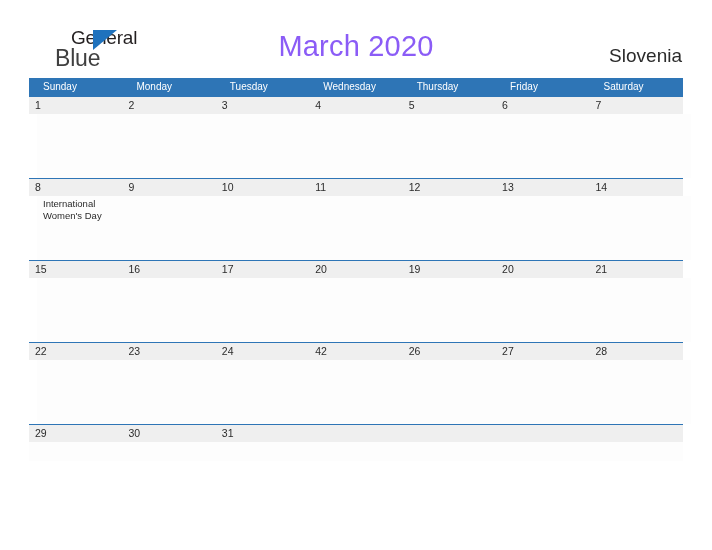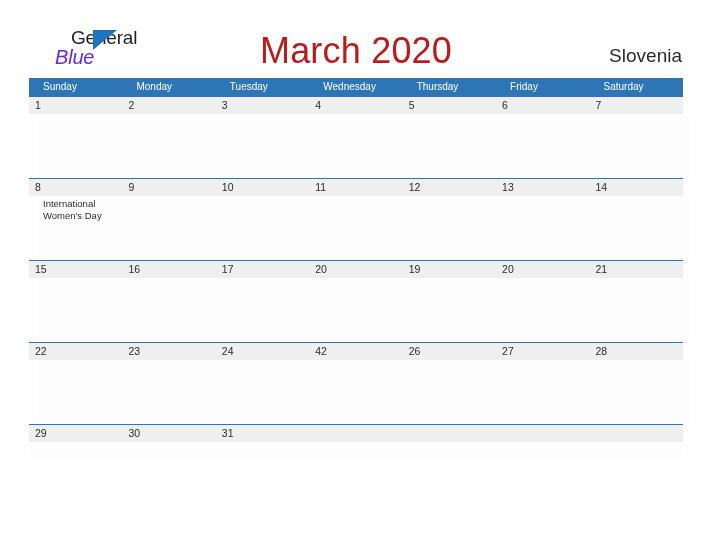--- a/index.html
+++ b/index.html
@@ -45,44 +45,43 @@
     font-size: 19px;
     color: #231f20;
     letter-spacing: -0.2px;
     white-space: nowrap;
     margin-left: 40px;
   }
   .logo-blue {
     position: absolute;
     left: 24px;
     top: 19px;
-    font-size: 20px;
-    color: #6d28d9;
+    font-size: 23px;
+    color: #404040;
     letter-spacing: -0.2px;
     white-space: nowrap;
-    font-style: italic;
   }
   .logo-triangle {
     position: absolute;
     left: 62px;
     top: 2px;
     width: 0;
     height: 0;
     border-left: 24px solid #1f72bd;
     border-bottom: 20px solid transparent;
   }
 
   .month-title {
     position: absolute;
     left: 0;
     top: 30px;
     width: 712px;
     text-align: center;
-    font-size: 36px;
-    color: #b91c1c;
+    font-size: 29px;
+    color: #8b5cf6;
     font-weight: 400;
     letter-spacing: 0.2px;
   }
 
   .country {
     position: absolute;
     right: 30px;
     top: 45px;
     font-size: 19px;
     color: #2b2b2b;

